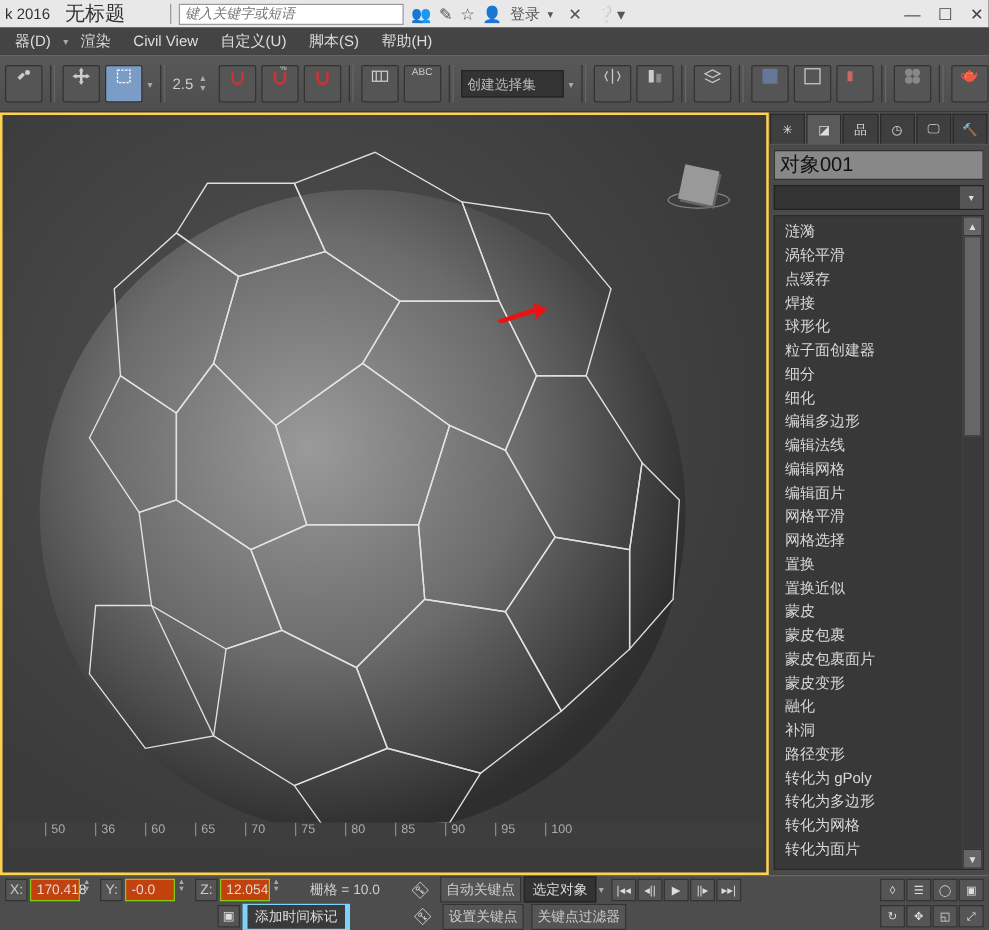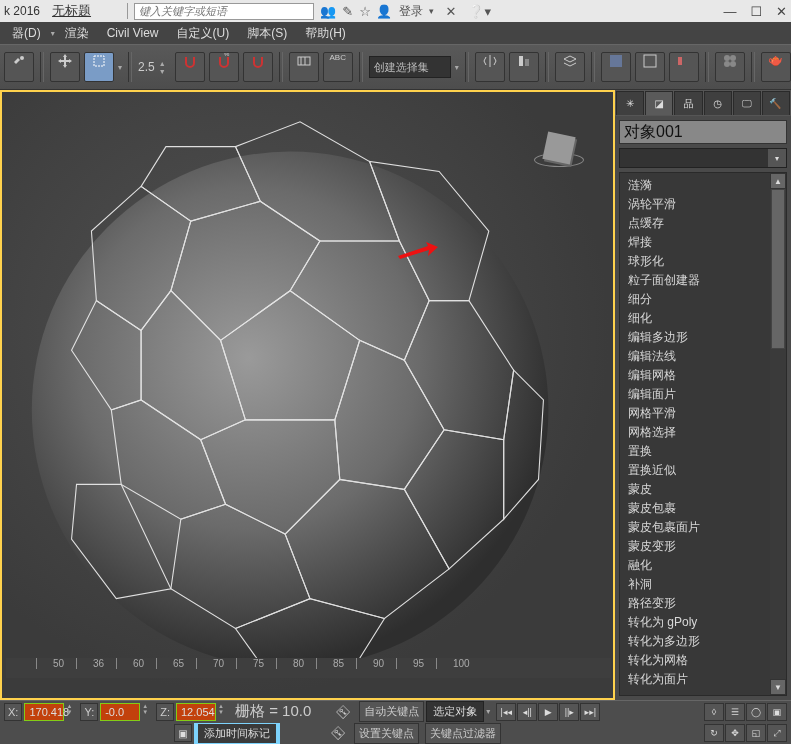--- a/index.html
+++ b/index.html
@@ -1,21 +1,21 @@
 <!DOCTYPE html>
 <html><head>
 <meta charset="utf-8">
 <style>
   * { box-sizing: border-box; margin: 0; padding: 0; font-family: "Microsoft YaHei", Arial, sans-serif; }
   body { width: 791px; height: 744px; background: #4a4a4a; overflow: hidden; font-size: 12px; color: #ddd; position: relative; }
 
   
   .titlebar { height: 22px; background: #e8e8e8; display: flex; align-items: center; padding: 0 4px; color: #333; }
   .titlebar .app { font-size: 12px; margin-right: 12px; }
-  .titlebar .doc { font-size: 13px; margin-right: 30px; text-decoration: underline; }
+  .titlebar .doc { font-size: 16px; margin-right: 30px; }
   .titlebar .search { width: 180px; height: 17px; border: 1px solid #999; font-size: 11px; padding: 0 4px; font-style: italic; color: #888; }
   .titlebar .ticons { margin-left: 6px; display: flex; gap: 6px; align-items: center; color: #555; font-size: 13px; }
   .titlebar .spacer { flex: 1; }
   .titlebar .winbtns { display: flex; gap: 14px; font-size: 13px; color: #444; }
 
   
   .menubar { height: 22px; background: #444; display: flex; align-items: center; padding: 0 4px; gap: 2px; }
   .menubar .mi { padding: 2px 8px; color: #ddd; font-size: 12px; cursor: pointer; border-radius: 2px; }
 
   
@@ -47,30 +47,30 @@
   .modlist-wrap { flex:1; margin: 0 4px 4px 4px; display:flex; border:1px solid #2a2a2a; background:#383838; overflow:hidden;}
   .modlist { flex:1; overflow-y:auto; padding: 3px 0 3px 6px; }
   .modlist .li { font-size: 12px; color: #d8d8d8; padding: 1px 2px; cursor: pointer; white-space: nowrap; }
   .scrollbar { width: 16px; background: #555; display:flex; flex-direction:column; }
   .scrollbar .btn { height:16px; background:#666; border:1px solid #333; display:flex; align-items:center; justify-content:center; font-size:8px;}
   .scrollbar .track { flex:1; background:#3a3a3a; position:relative;}
   .scrollbar .thumb { position:absolute; top:0; left:1px; right:1px; height: 160px; background:#666; border:1px solid #444;}
 
   
   .ruler-row { position:absolute; left:6px; right:180px; bottom: 66px; height: 20px; background:#3e3e3e; color:#aaa; font-size:10px; display:flex; align-items:flex-start; overflow:hidden;}
-  .ruler-row .tick { width: 40px; border-left:1px solid #888; padding-left:16px; }
+  .ruler-row .tick { width: 40px; border-left:1px solid #888; padding-left:4px; }
 
   
   .status { position:absolute; left:0; right:0; bottom:0; height: 44px; background:#4d4d4d; border-top:1px solid #666; display:flex; flex-direction:column; }
   .status-row1 { height: 22px; display:flex; align-items:center; gap:2px; padding: 0 4px; overflow:hidden;}
   .status-row2 { height: 22px; display:flex; align-items:center; gap:2px; padding: 0 4px; overflow:hidden;}
   .coord-lbl { background:#555; color:#ccc; font-size:11px; padding:2px 3px; border:1px solid #333;}
   .coord-val { background:#c2410c; color:#ddd; font-size:11px; padding:2px 4px; border:1px solid #84cc16; width:40px;}
   .spin-mini { width:12px; height:18px; display:flex; flex-direction:column; font-size:6px; color:#aaa;}
-  .grid-lbl { font-size:15px; color:#ccc; margin-left: 3px; text-align: center; }
+  .grid-lbl { font-size:11px; color:#ccc; margin-left: 16px; text-align: center; }
   .autokey { font-size:11px; color:#ccc; margin-left:4px; padding:2px 4px; background:#555; border:1px solid #333;}
   .selobj { font-size:11px; color:#ddd; padding:2px 6px; background:#333; border:1px solid #222; width:58px;}
   .play-group { display:flex; gap:1px; margin-left:4px;}
   .play-group .pbtn { width:20px; height:18px; background:#555; border:1px solid #333; display:flex; align-items:center; justify-content:center; font-size:9px;}
   .end-icons { display:flex; gap:1px; margin-left:auto;}
   .end-icons .eb { width:20px; height:18px; background:#555; border:1px solid #333; display:flex; align-items:center; justify-content:center; font-size:9px;}
   .key-icon { width:20px; height:20px; display:flex; align-items:center; justify-content:center; font-size:14px; transform: rotate(-45deg);}
   .tag-btn { width:18px; height:18px; background:#555; border:1px solid #333; display:flex; align-items:center; justify-content:center; font-size:10px;}
 
   

